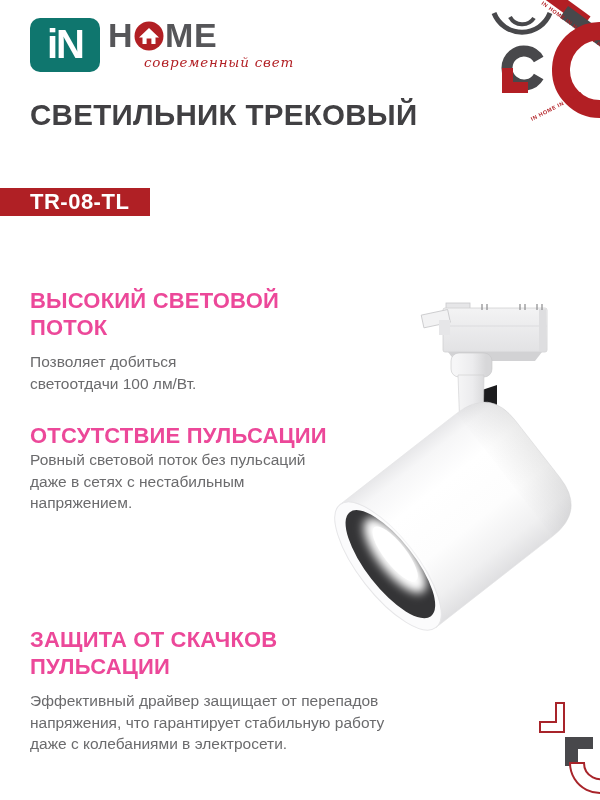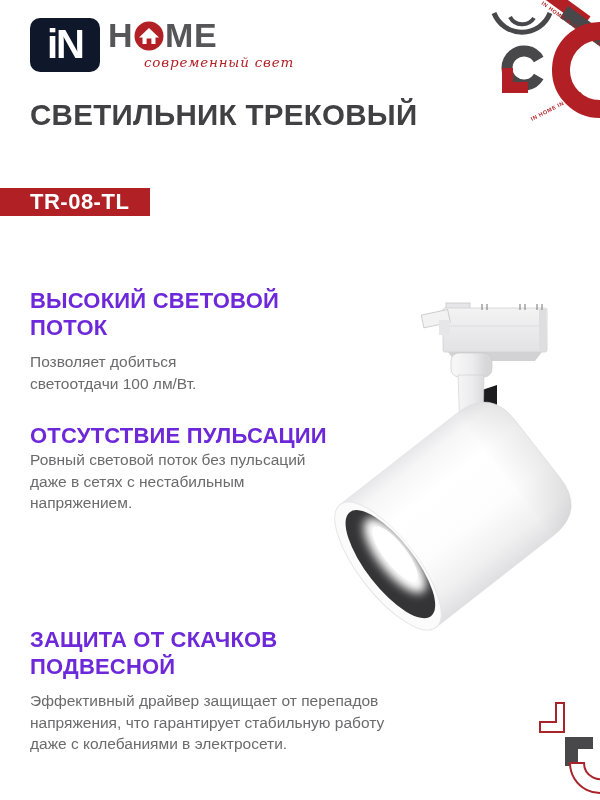--- a/index.html
+++ b/index.html
@@ -1,40 +1,40 @@
 <!DOCTYPE html>
 <html><head>
 <meta charset="utf-8">
 <style>
   html,body{margin:0;padding:0;background:#fff;}
   #stage{position:relative;width:600px;height:800px;background:#ffffff;overflow:hidden;
          font-family:"Liberation Sans",sans-serif;}
 
   
   .logo{position:absolute;left:30px;top:18px;display:flex;align-items:flex-start;}
-  .logo-mark{width:70px;height:54px;background:#0f172a;border-radius:10px;color:#fff;
+  .logo-mark{width:70px;height:54px;background:#0f766e;border-radius:10px;color:#fff;
              font-weight:800;font-size:40px;line-height:52px;text-align:center;
              letter-spacing:-2px;font-family:"Liberation Sans",sans-serif;}
   .logo-right{margin-left:8px;}
   .logo-home{display:flex;align-items:center;font-weight:800;font-size:34px;line-height:34px;
              color:#565659;letter-spacing:0.5px;}
   .logo-o{display:inline-flex;margin:0 1px;transform:translateY(1px);}
   .logo-tagline{margin-top:2px;color:#b21f24;font-size:13.5px;font-style:italic;
                 letter-spacing:0.8px;font-family:"DejaVu Serif",serif;margin-left:36px;}
 
   
   .page-title{position:absolute;left:30px;top:97px;font-size:29.5px;font-weight:800;
               color:#414043;line-height:36px;letter-spacing:0.3px;}
   .model-badge{position:absolute;left:0;top:188px;height:28px;background:#b02025;color:#fff;
                display:flex;align-items:center;padding:0 21px 0 30px;font-size:22px;
                font-weight:600;letter-spacing:0.5px;}
 
   
   .feature{position:absolute;left:30px;}
-  .feature-heading{font-size:22px;font-weight:800;color:#6d28d9;line-height:27px;letter-spacing:0.2px;}
+  .feature-heading{font-size:22px;font-weight:800;color:#ec4899;line-height:27px;letter-spacing:0.2px;}
   .feature-body{font-size:15.5px;color:#6b6b6d;line-height:21.5px;}
   #feature-1{top:287px;} #feature-1 .feature-body{margin-top:10px;}
   #feature-2{top:422px;} #feature-2 .feature-body{}
   #feature-3{top:626px;} #feature-3 .feature-body{margin-top:10px;}
 
   
   .decor-top-right{position:absolute;left:470px;top:0;}
   .decor-bottom-right{position:absolute;left:520px;top:680px;}
   .product-svg{position:absolute;left:310px;top:290px;}
   .wm{font-size:5.5px;font-weight:bold;letter-spacing:0.6px;fill:#b21f24;
@@ -165,21 +165,21 @@
     <div class="feature-body">
       <div>Ровный световой поток без пульсаций</div>
       <div>даже в сетях с нестабильным</div>
       <div>напряжением.</div>
     </div>
   </div>
 
   <div id="feature-3" class="feature">
     <div class="feature-heading">
       <div>ЗАЩИТА ОТ СКАЧКОВ</div>
-      <div>ПОДВЕСНОЙ</div>
+      <div>ПУЛЬСАЦИИ</div>
     </div>
     <div class="feature-body">
       <div>Эффективный драйвер защищает от перепадов</div>
       <div>напряжения, что гарантирует стабильную работу</div>
       <div>даже с колебаниями в электросети.</div>
     </div>
   </div>
 
   <svg class="decor-bottom-right" width="80" height="120" viewBox="0 0 80 120">
     <path d="M 36 23 H 44 V 52 H 20 V 42 H 36 Z" fill="#ffffff" stroke="#a8242a" stroke-width="2"></path>

